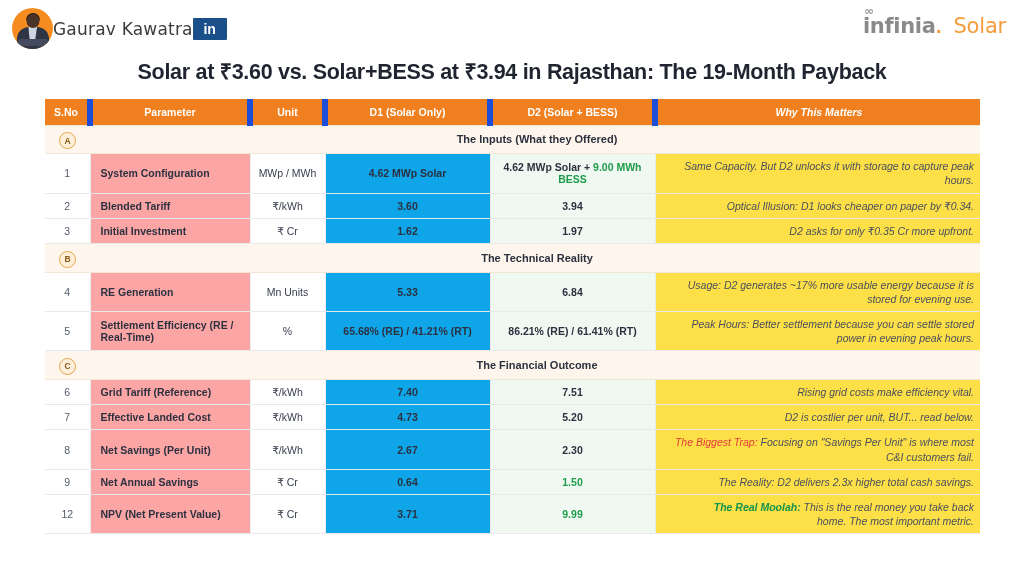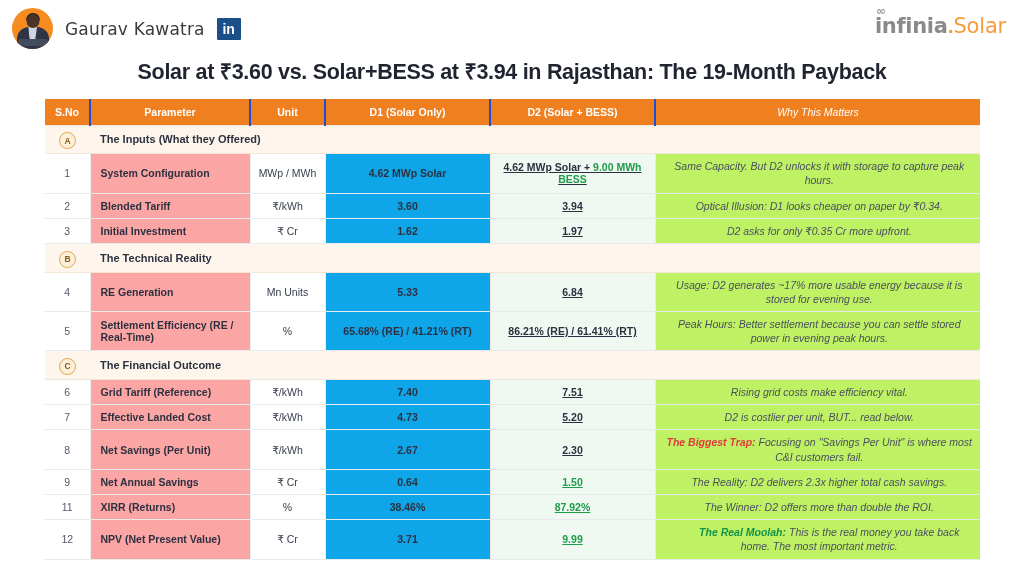--- a/index.html
+++ b/index.html
@@ -8,21 +8,21 @@
     background: #ffffff;
     font-family: "Liberation Sans", "DejaVu Sans", sans-serif;
     overflow: hidden;
   }
   .page { position: relative; width: 1024px; height: 569px; background:#fff; }
 
   
   .topbar {
     position: absolute; left: 0; top: 0; width: 1024px; height: 50px;
   }
-  .author { position: absolute; left: 12px; top: 8px; display: flex; align-items: center; gap: 12px; }
+  .author { position: absolute; left: 12px; top: 8px; display: flex; align-items: center; }
   .avatar {
     width: 41px; height: 41px; border-radius: 50%;
     background: #F68B1F; position: relative; overflow: hidden; flex: none;
   }
   .avatar .head {
     position: absolute; left: 50%; top: 6px; width: 13px; height: 14px;
     transform: translateX(-50%); border-radius: 50%; background: #4a3328;
   }
   .avatar .hair {
     position: absolute; left: 50%; top: 5px; width: 14px; height: 7px;
@@ -40,57 +40,57 @@
   }
   .avatar .arms {
     position: absolute; left: 50%; top: 31px; width: 31px; height: 7px;
     transform: translateX(-50%); background: #454b5e; border-radius: 4px;
   }
   .author-name {
     font-size: 17px; color: #3c3c3c; letter-spacing: .2px;
     font-family: "DejaVu Sans", sans-serif; font-weight: 400;
   }
   .li-badge {
-    width: 24px; height: 22px; background: #1B4F8A; border-radius: 1px;
+    width: 34px; height: 22px; background: #1B4F8A; border-radius: 1px;
     display: flex; align-items: center; justify-content: center;
     color: #fff; font-weight: 700; font-size: 14px; line-height: 1;
     font-family: "Liberation Sans", sans-serif;
   }
 
   .brand { position: absolute; right: 18px; top: 14px; display: flex; align-items: baseline; }
   .brand .inf {
     font-size: 21px; font-weight: 700; color: #8a8a8a; letter-spacing: -.3px;
     position: relative; font-family: "DejaVu Sans", sans-serif;
   }
   .brand .inf .inftilde {
     position: absolute; left: 1px; top: -9px; font-size: 12px; color: #9a9a9a; line-height: 1;
   }
   .brand .dot { font-size: 21px; font-weight: 700; color: #F59C3C; }
   .brand .sol { font-size: 21px; font-weight: 400; color: #F59C3C; letter-spacing: -.2px;
-    font-family: "DejaVu Sans", sans-serif; }
+    font-family: "DejaVu Sans", sans-serif; margin-left: 12px; }
 
   
   .headline {
     position: absolute; left: 0; top: 56px; width: 1024px; text-align: center;
     font-size: 21.5px; font-weight: 700; color: #1f2430; letter-spacing: -.3px;
     font-family: "Liberation Sans", sans-serif;
   }
 
   
   .tablewrap { position: absolute; left: 45px; top: 99px; width: 935px; }
   table.cmp { width: 935px; border-collapse: collapse; table-layout: fixed; }
   table.cmp td, table.cmp th { vertical-align: middle; }
 
   thead th {
     background: #EF7F1F; color: #ffffff; font-size: 10.5px; font-weight: 700;
     height: 26px; padding: 2px 4px; text-align: center;
-    border-right: 2px solid #1d4ed8;
+    border-right: 6px solid #1d4ed8;
   }
   thead th:last-child { border-right: none; }
-  thead th.why { font-style: italic; font-weight: 400; }
+  thead th.why { font-style: italic; font-weight: 700; }
 
   .c-sno   { width: 45px; }
   .c-param { width: 160px; }
   .c-unit  { width: 75px; }
   .c-d1    { width: 165px; }
   .c-d2    { width: 165px; }
   .c-why   { width: 325px; }
 
   tbody tr.data td {
     border-bottom: 1px solid #e9e9ec;
@@ -99,44 +99,44 @@
   }
   tbody tr.data td.sno   { text-align: center; color:#555b6b; background:#fff;
                            border-right:1px solid #eceef1; }
   tbody tr.data td.param { text-align: left; font-weight: 700; background:#fca5a5;
                            border-right:1px solid #eceef1; padding-left: 10px; }
   tbody tr.data td.unit  { text-align: center; background:#fff; color:#3a4050;
                            border-right:1px solid #eceef1; }
   tbody tr.data td.d1    { text-align: center; background: #0ea5e9; font-weight: 700;
                            border-right:1px solid #f2e3e3; }
   tbody tr.data td.d2    { text-align: center; background: #EFF8F1; font-weight: 700;
-                           border-right:1px solid #e2efe5;text-decoration:underline; }
-  tbody tr.data td.why   { text-align: center; font-style: italic; color: #4a4f5e;
-                           background:#bef264; padding-left: 9px; line-height: 1.35; }
+                           border-right:1px solid #e2efe5; }
+  tbody tr.data td.why   { text-align: right; font-style: italic; color: #4a4f5e;
+                           background:#fde047; padding-left: 9px; line-height: 1.35; }
 
   td.d1.plain, td.d2.plain { font-weight: 400; }
   td.d2 .grn { color: #1F9C4B; }
   td.d2.green-txt { color: #1F9C4B; }
 
-  .why .trap { color: #E23B3B; font-weight: 700; font-style: italic; margin-top: 28px; }
+  .why .trap { color: #E23B3B; font-weight: 400; font-style: italic; margin-top: 28px; }
   .why .moolah { color: #14934A; font-weight: 700; font-style: italic; margin-left: 20px; }
 
   tr.section td {
     background: #FEF6EC; border-bottom: 1px solid #f2e6d6; border-top: 1px solid #f2e6d6;
     padding: 4px 6px; height: 23px;
   }
   tr.section td.sec-badge { text-align: center; }
   .badge {
     display: inline-flex; align-items: center; justify-content: center;
     width: 17px; height: 17px; border-radius: 50%;
     background: #FDF0DA; border: 1.2px solid #E2A44C; color: #8a5a16;
     font-size: 8.5px; font-weight: 700; line-height: 1;
   }
   tr.section td.sec-title {
-    font-size: 11px; font-weight: 700; color: #2c3140; text-align: left; padding-left: 10px;
+    font-size: 11px; font-weight: 700; color: #2c3140; text-align: center; padding-left: 10px;
   }
 </style>
 </head>
 <body>
 
 <div class="page">
 
   <div class="topbar">
 
     <div class="author">
@@ -280,28 +280,20 @@
         <tr class="data">
           <td class="sno">9</td>
           <td class="param">Net Annual Savings</td>
           <td class="unit">₹ Cr</td>
           <td class="d1">0.64</td>
           <td class="d2 green-txt">1.50</td>
           <td class="why">The Reality: D2 delivers 2.3x higher total cash savings.</td>
         </tr>
 
 
-        <tr class="data">
-          <td class="sno">11</td>
-          <td class="param">XIRR (Returns)</td>
-          <td class="unit">%</td>
-          <td class="d1">38.46%</td>
-          <td class="d2 green-txt">87.92%</td>
-          <td class="why">The Winner: D2 offers more than double the ROI.</td>
-        </tr>
 
         <tr class="data">
           <td class="sno">12</td>
           <td class="param">NPV (Net Present Value)</td>
           <td class="unit">₹ Cr</td>
           <td class="d1">3.71</td>
           <td class="d2 green-txt">9.99</td>
           <td class="why"><span class="moolah">The Real Moolah:</span><span> This is the real money you take back home. The most important metric.</span></td>
         </tr>
 

